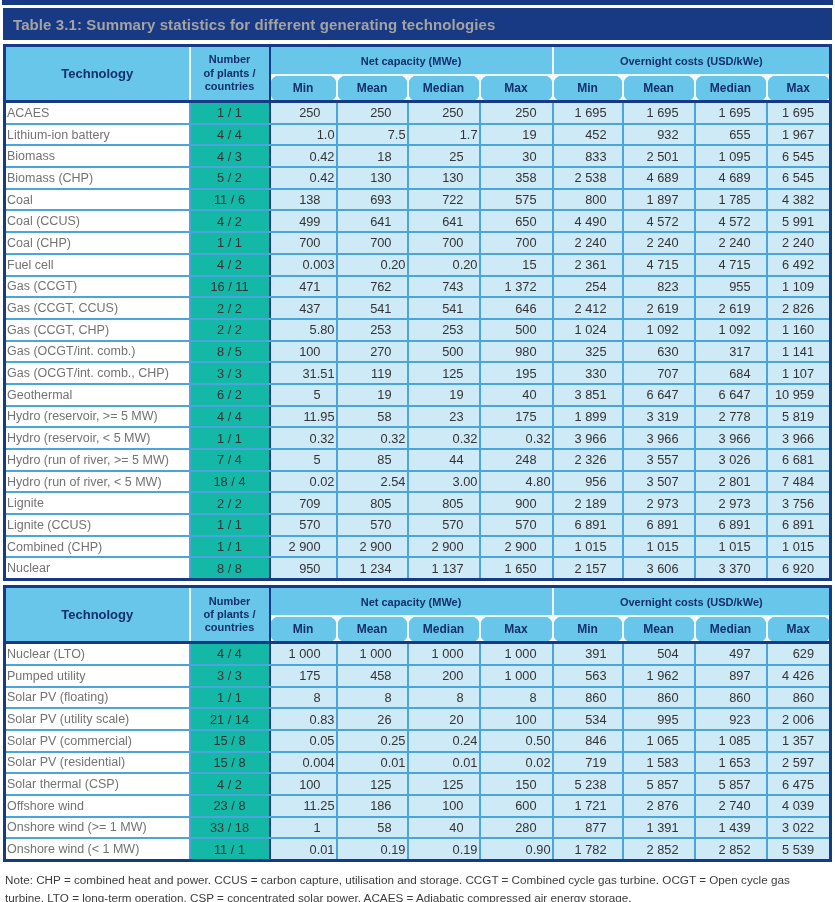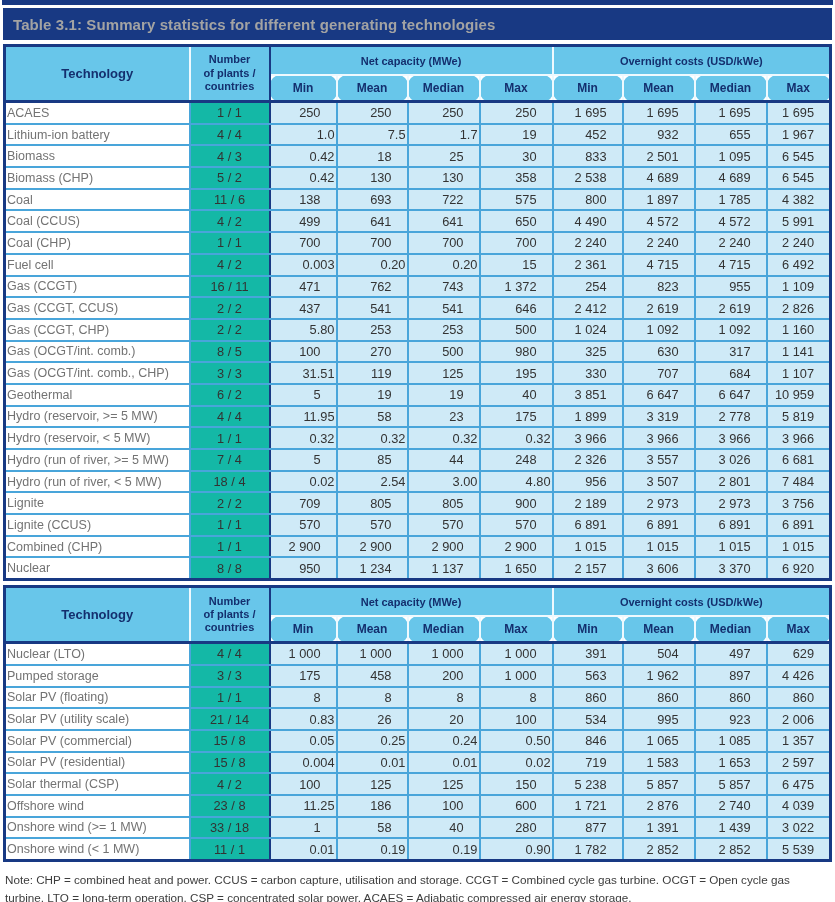--- a/index.html
+++ b/index.html
@@ -430,21 +430,21 @@
           <td class="num ">1 000</td>
           <td class="num ">1 000</td>
           <td class="num ">1 000</td>
           <td class="num ">1 000</td>
           <td class="num cost-first">391</td>
           <td class="num ">504</td>
           <td class="num ">497</td>
           <td class="num ">629</td>
         </tr>
         <tr>
-       <td class="tech">Pumped storage</td>
+       <td class="tech">Pumped utility</td>
        <td class="plants">3 / 3</td>
           <td class="num ">175</td>
           <td class="num ">458</td>
           <td class="num ">200</td>
           <td class="num ">1 000</td>
           <td class="num cost-first">563</td>
           <td class="num ">1 962</td>
           <td class="num ">897</td>
           <td class="num ">4 426</td>
         </tr>

